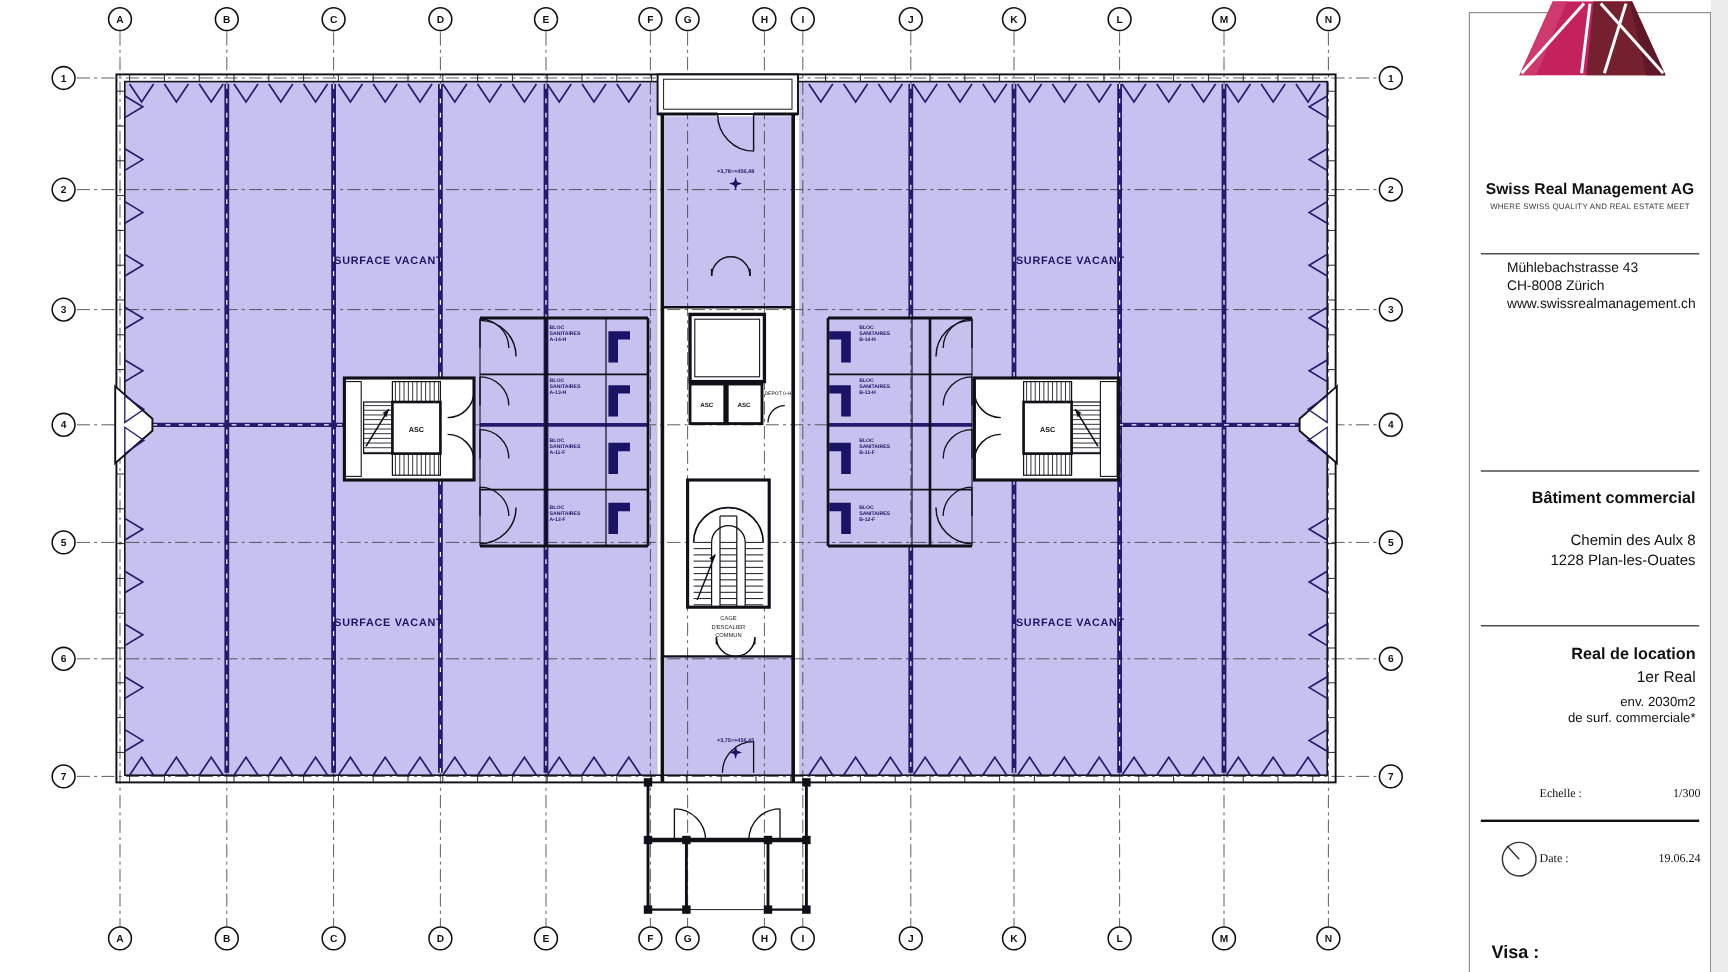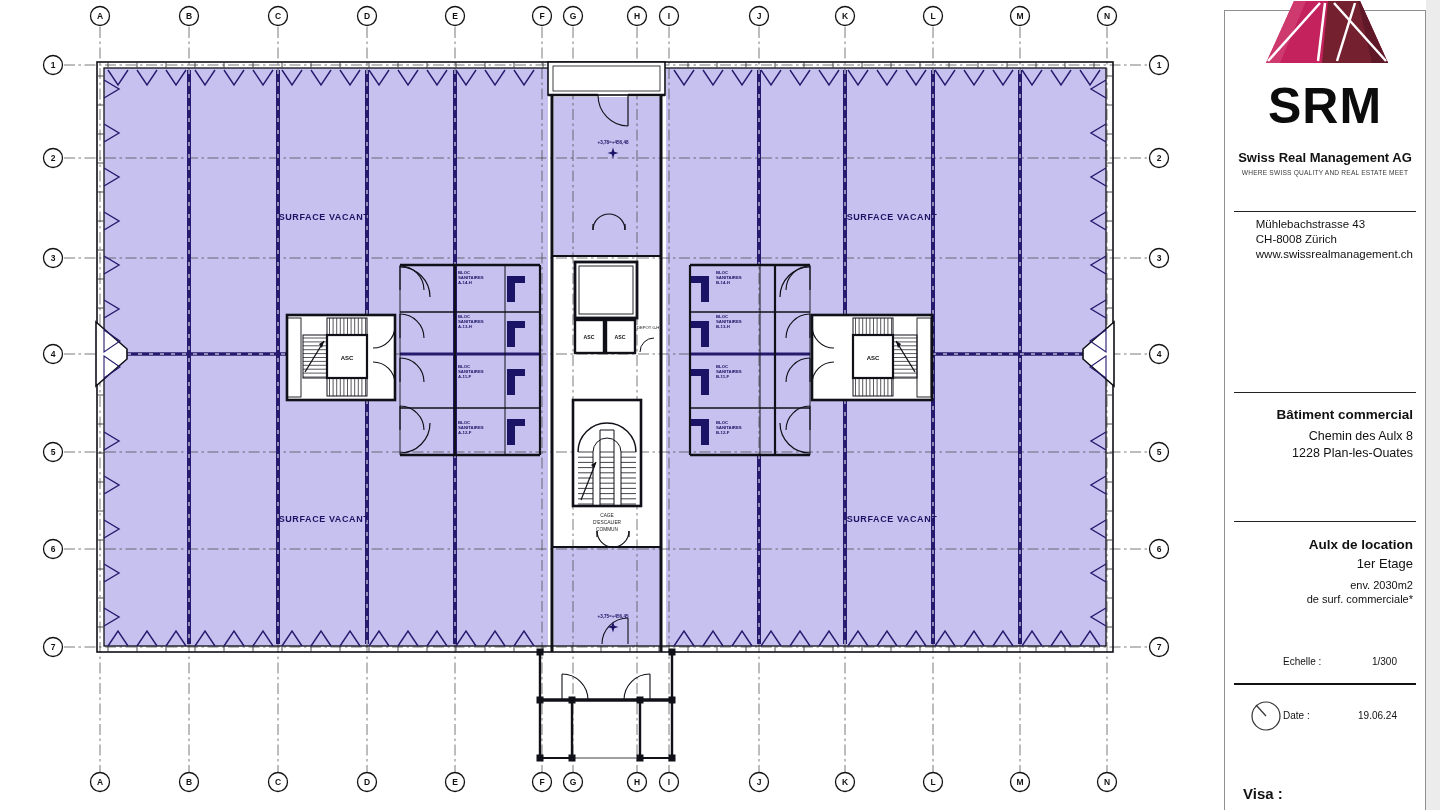--- a/index.html
+++ b/index.html
@@ -11,27 +11,27 @@
                border:1px solid #8f8f8f;background:#fff;}
   .tb-abs{position:absolute;}
   .tb-div{position:absolute;left:9px;right:9px;border-top:1.5px solid #222;}
   .tb-div-thick{position:absolute;left:9px;right:9px;border-top:2.5px solid #111;}
   #srm-word{left:0;right:0;top:70px;text-align:center;font-size:50px;font-weight:bold;
             letter-spacing:1px;color:#0c0c0c;line-height:1;}
   #srm-company{left:0;right:0;top:139px;text-align:center;font-size:13px;font-weight:bold;color:#111;}
   #srm-tagline{left:0;right:0;top:158px;text-align:center;font-size:6.6px;letter-spacing:.2px;color:#3a3a3a;}
   #tb-address{right:12px;top:206px;font-size:11.5px;line-height:15px;color:#111;}
   #tb-building{right:12px;top:396px;text-align:right;color:#111;}
-  #tb-building .t{font-size:13.5px;font-weight:bold;margin-bottom:6px;}
+  #tb-building .t{font-size:13.5px;font-weight:bold;margin-bottom:20px;}
   #tb-building .l{font-size:12.5px;line-height:17px;}
   #tb-plan{right:12px;top:526px;text-align:right;color:#111;}
   #tb-plan .t{font-size:13.5px;font-weight:bold;margin-bottom:4px;}
   #tb-plan .f{font-size:13px;margin-bottom:7px;}
   #tb-plan .a{font-size:11px;line-height:14px;}
-  .meta-row{position:absolute;left:58px;right:28px;font-size:10px;color:#111;}
+  .meta-row{position:absolute;left:58px;right:8px;font-size:10px;color:#111;font-family:Liberation Serif, serif;}
   .meta-row .lab{float:left;}
   .meta-row .val{float:right;}
   #tb-visa{left:18px;top:774px;font-size:15px;font-weight:bold;color:#111;}
   
   #plan-wrap{position:absolute;left:0;top:0;width:1222px;height:810px;}
   text{user-select:none;}
 </style>
 </head>
 <body>
 
@@ -791,21 +791,20 @@
       <path d="M96,0 L98,0 L126,62 L110,62 Z" fill="#5f1827"></path>
       <path d="M4,62 L32,0 L44,0 L18,62 Z" fill="#cf3a6e"></path>
       <g stroke="#fff" stroke-width="2.5">
         <line x1="6" y1="60" x2="58" y2="2"></line>
         <line x1="63" y1="2" x2="56" y2="60"></line>
         <line x1="72" y1="2" x2="124" y2="60"></line>
         <line x1="93" y1="2" x2="75" y2="60"></line>
       </g>
     </svg>
 
-    <div id="srm-word" class="tb-abs">SRM</div>
     <div id="srm-company" class="tb-abs">Swiss Real Management AG</div>
     <div id="srm-tagline" class="tb-abs">WHERE SWISS QUALITY AND REAL ESTATE MEET</div>
 
     <div class="tb-div" style="top:200px;"></div>
 
     <div id="tb-address" class="tb-abs">
       <div>Mühlebachstrasse 43</div>
       <div>CH-8008 Zürich</div>
       <div>www.swissrealmanagement.ch</div>
     </div>
@@ -814,22 +813,22 @@
 
     <div id="tb-building" class="tb-abs">
       <div class="t">Bâtiment commercial</div>
       <div class="l">Chemin des Aulx 8</div>
       <div class="l">1228 Plan-les-Ouates</div>
     </div>
 
     <div class="tb-div" style="top:510px;"></div>
 
     <div id="tb-plan" class="tb-abs">
-      <div class="t">Aulx de location</div>
-      <div class="f">1er Etage</div>
+      <div class="t">Real de location</div>
+      <div class="f">1er Real</div>
       <div class="a">env. 2030m2</div>
       <div class="a">de surf. commerciale*</div>
     </div>
 
     <div class="meta-row" style="top:645px;">
       <span class="lab">Echelle :</span>
       <span class="val">1/300</span>
     </div>
     <div class="meta-row" style="top:659px;margin-top:40px;">
       <span class="lab">Date :</span>

